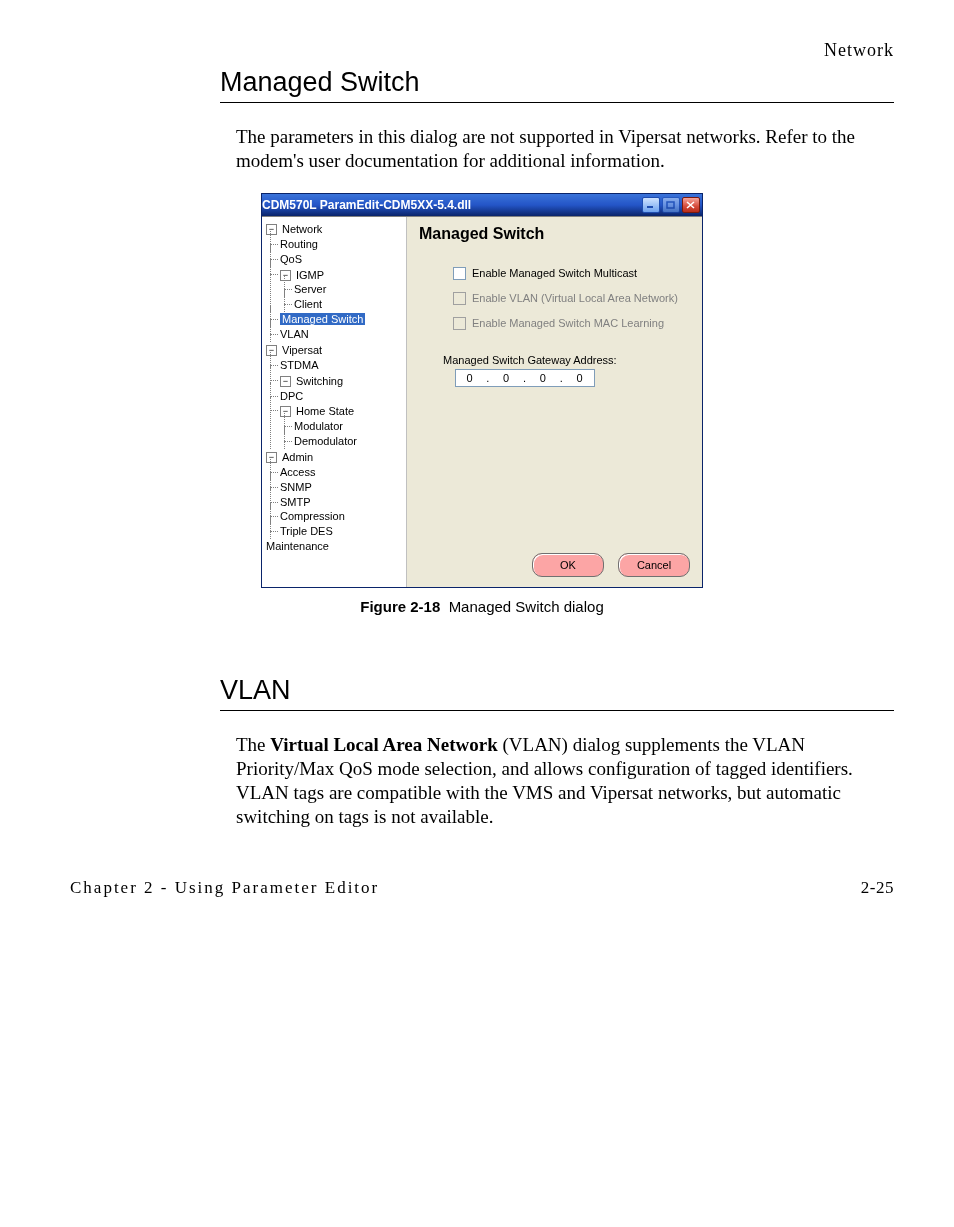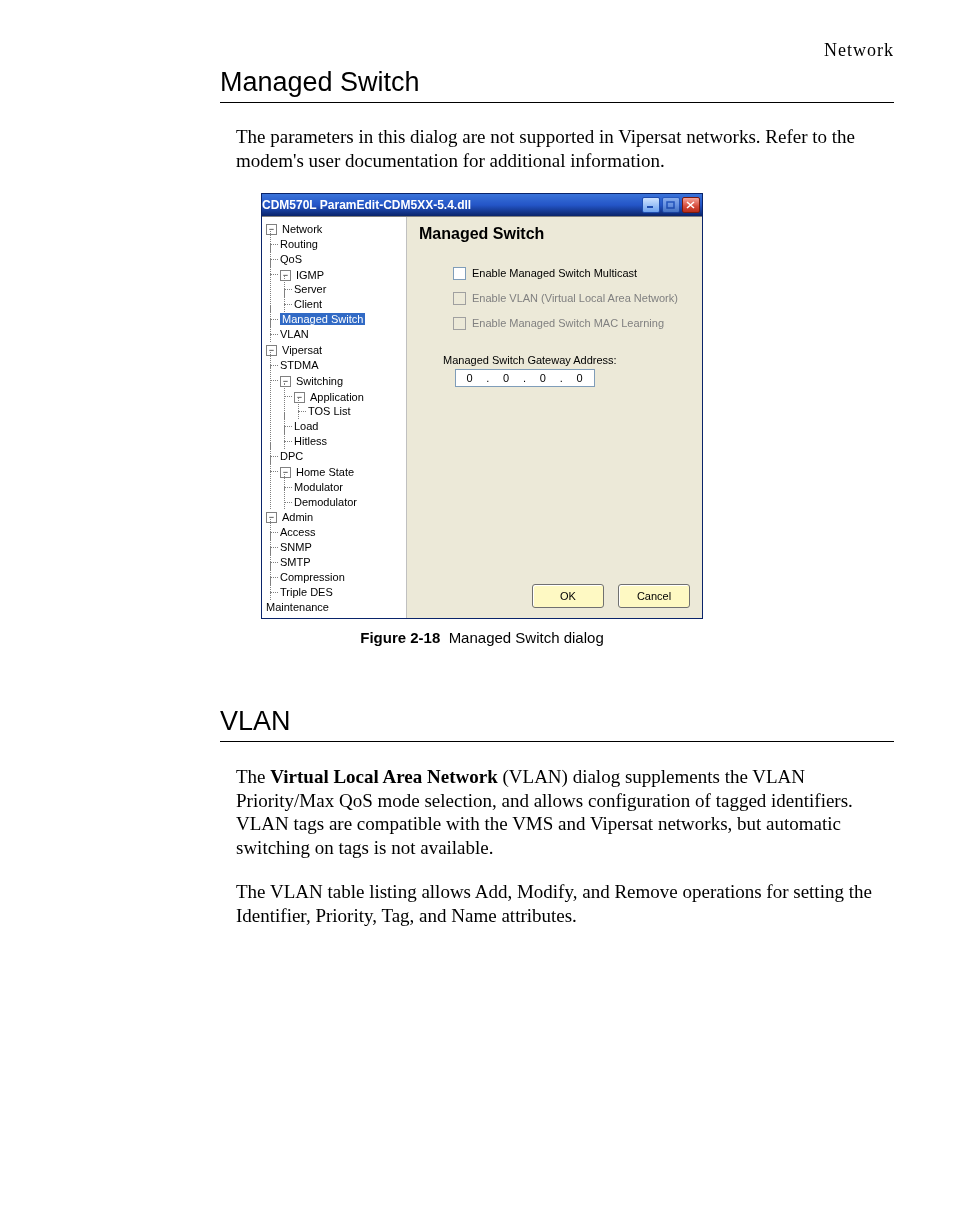--- a/index.html
+++ b/index.html
@@ -251,23 +251,23 @@
   .btn-row {
     position: absolute;
     bottom: 10px;
     right: 12px;
     display: flex;
     gap: 14px;
   }
   .winbtn {
     min-width: 70px;
     height: 22px;
-    background: #fef9c3;
+    background: #fca5a5;
     border: 1px solid #707070;
-    border-radius: 3px;
+    border-radius: 10px;
     font-size: 11px;
     display: flex;
     align-items: center;
     justify-content: center;
     box-shadow: inset 1px 1px 0 #fff;
   }
 </style>
 </head>
 <body>
 
@@ -334,33 +334,20 @@
                   <span class="pm minus"></span>
                   <span class="label">Vipersat</span>
                 </span>
               <ul>
                 <li><span class="label">STDMA</span></li>
                 <li>
                   <span class="node">
                       <span class="pm minus"></span>
                       <span class="label">Switching</span>
                     </span>
-                  <ul>
-                    <li>
-                      <span class="node">
-                          <span class="pm minus"></span>
-                          <span class="label">Application</span>
-                        </span>
-                      <ul>
-                        <li><span class="label">TOS List</span></li>
-                      </ul>
-                    </li>
-                    <li><span class="label">Load</span></li>
-                    <li><span class="label">Hitless</span></li>
-                  </ul>
                 </li>
                 <li><span class="label">DPC</span></li>
                 <li>
                   <span class="node">
                       <span class="pm minus"></span>
                       <span class="label">Home State</span>
                     </span>
                   <ul>
                     <li><span class="label">Modulator</span></li>
                     <li><span class="label">Demodulator</span></li>
@@ -427,17 +414,18 @@
 
   <h2 class="section-heading">VLAN</h2>
 
   <div class="body-indent">
     <p class="body-text">
       The <b>Virtual Local Area Network</b> (VLAN) dialog supplements the VLAN Priority/Max QoS mode selection, and allows configuration of tagged identifiers. VLAN tags are compatible with the VMS and Vipersat networks, but automatic switching on tags is not available.
     </p>
   </div>
 
 
-  <div class="body-indent">
-    <p class="body-text">The VLAN table listing allows Add, Modify, and Remove operations for setting the Identifier, Priority, Tag, and Name attributes.</p>
+
+  <div class="page-footer">
+    <span class="chap">Chapter 2 - Using Parameter Editor</span>
+    <span>2-25</span>
   </div>
-
 </div>
 
 </body></html>

